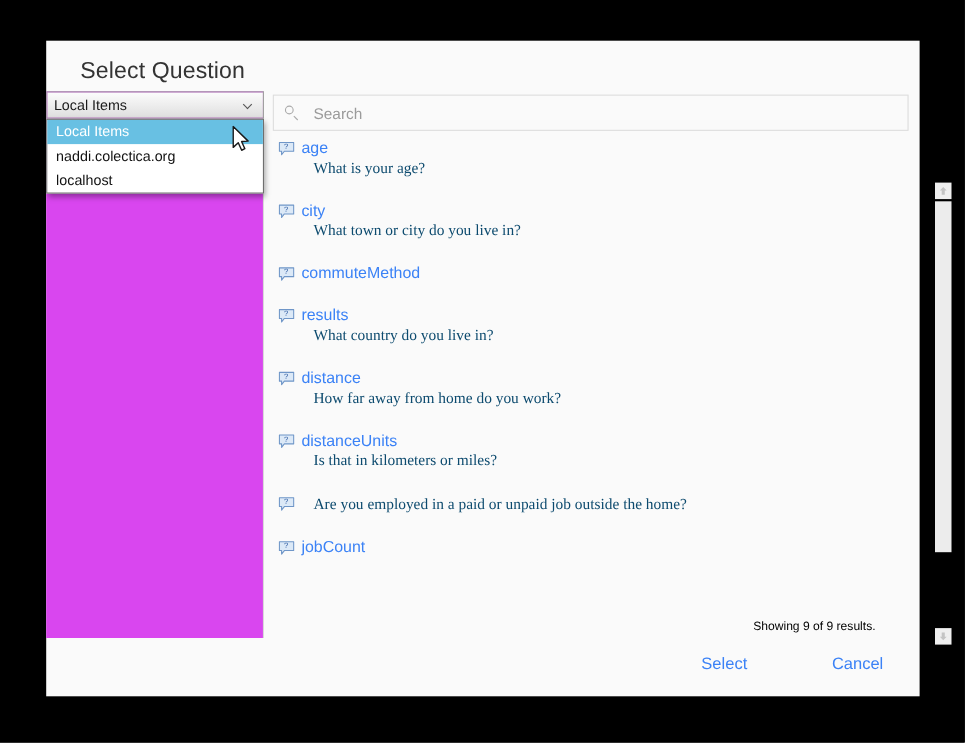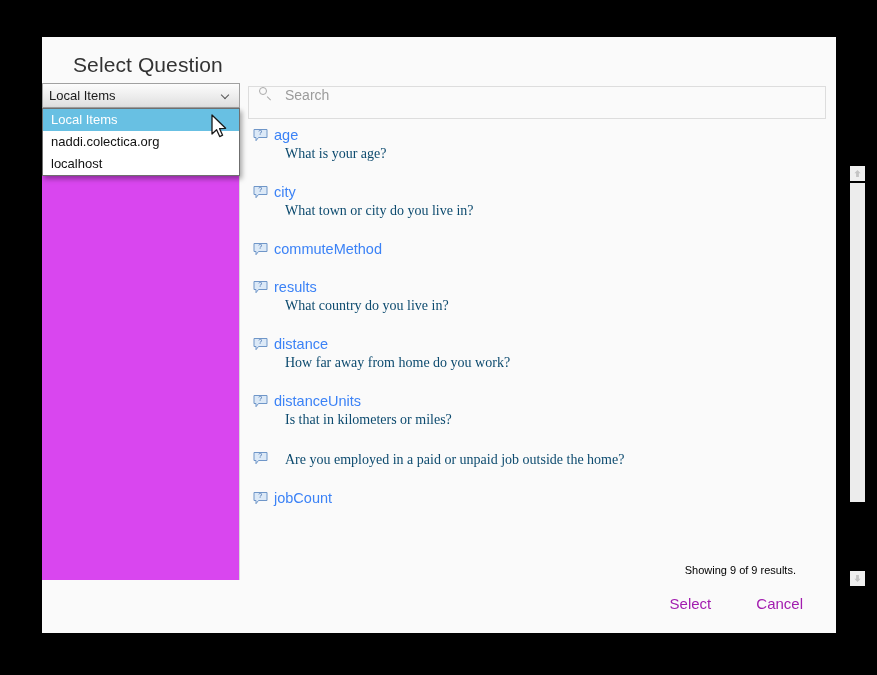--- a/index.html
+++ b/index.html
@@ -136,21 +136,21 @@
   .search-wrap {
     position: absolute;
     left: 7px;
     top: 3px;
     width: 578px;
     height: 33px;
     box-sizing: border-box;
     background: #fafafa;
     border: 1px solid #dddddd;
     display: flex;
-    align-items: flex-start;
+    align-items: center;
     padding: 0 10px;
   }
 
   .search-icon {
     width: 14px;
     height: 14px;
     position: relative;
     flex: 0 0 auto;
     margin-right: 12px;
   }
@@ -276,24 +276,25 @@
 
   .footer-actions {
     position: absolute;
     right: 33px;
     top: 558px;
     display: flex;
     gap: 45px;
   }
   .action-link {
     font-size: 15px;
-    color: #a21caf;
+    color: #3b82f6;
     cursor: pointer;
     white-space: nowrap;
     text-decoration: none;
+    margin-left: 32px;
   }
 
   
   .cursor {
     position: absolute;
     left: 211px;
     top: 114px;
     width: 20px;
     height: 27px;
     z-index: 80;

